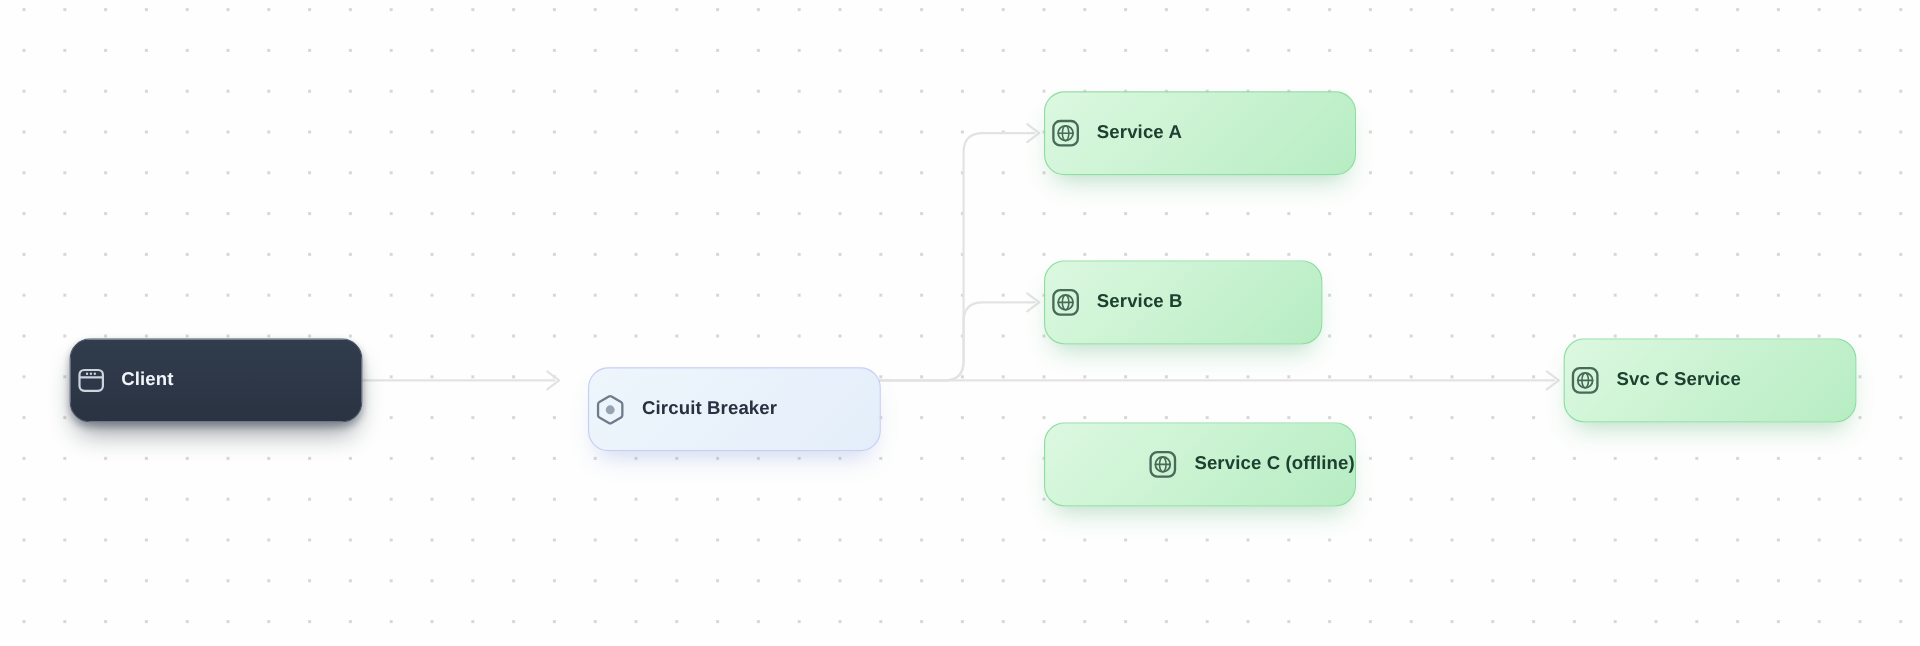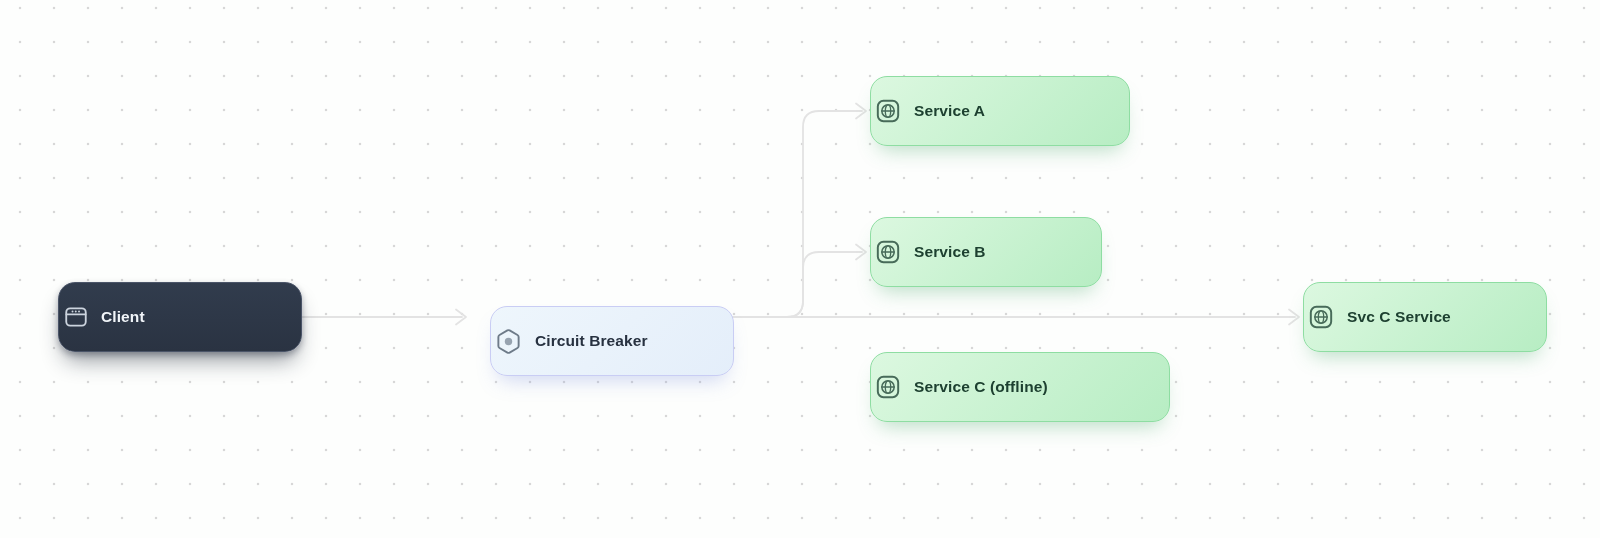--- a/index.html
+++ b/index.html
@@ -61,21 +61,21 @@
     background: linear-gradient(135deg, #dcf8e0, #b7edc3);
     border: 1.5px solid #8edda2;
     color: #1d4030;
     box-shadow: 0 12px 20px -8px rgba(60,160,95,0.35);
   }
 
   #node-client          { left: 58px;   top: 282px; gap: 12px; }
   #node-circuit-breaker { left: 490px;  top: 282px; margin-top: 24px; }
   #node-service-a       { left: 870px;  top: 76px;  width: 260px; }
   #node-service-b       { left: 870px;  top: 217px; width: 232px; }
-  #node-service-c       { left: 870px;  top: 352px; width: 300px; }
+  #node-service-c       { left: 870px;  top: 352px; width: 260px; justify-content: flex-end; }
   #node-svc-c-fallback  { left: 1303px; top: 282px; }
 </style>
 </head>
 <body>
 
 <div class="canvas">
 
   <svg class="edges-layer" viewBox="0 0 1600 538" xmlns="http://www.w3.org/2000/svg">
 
     <g>

